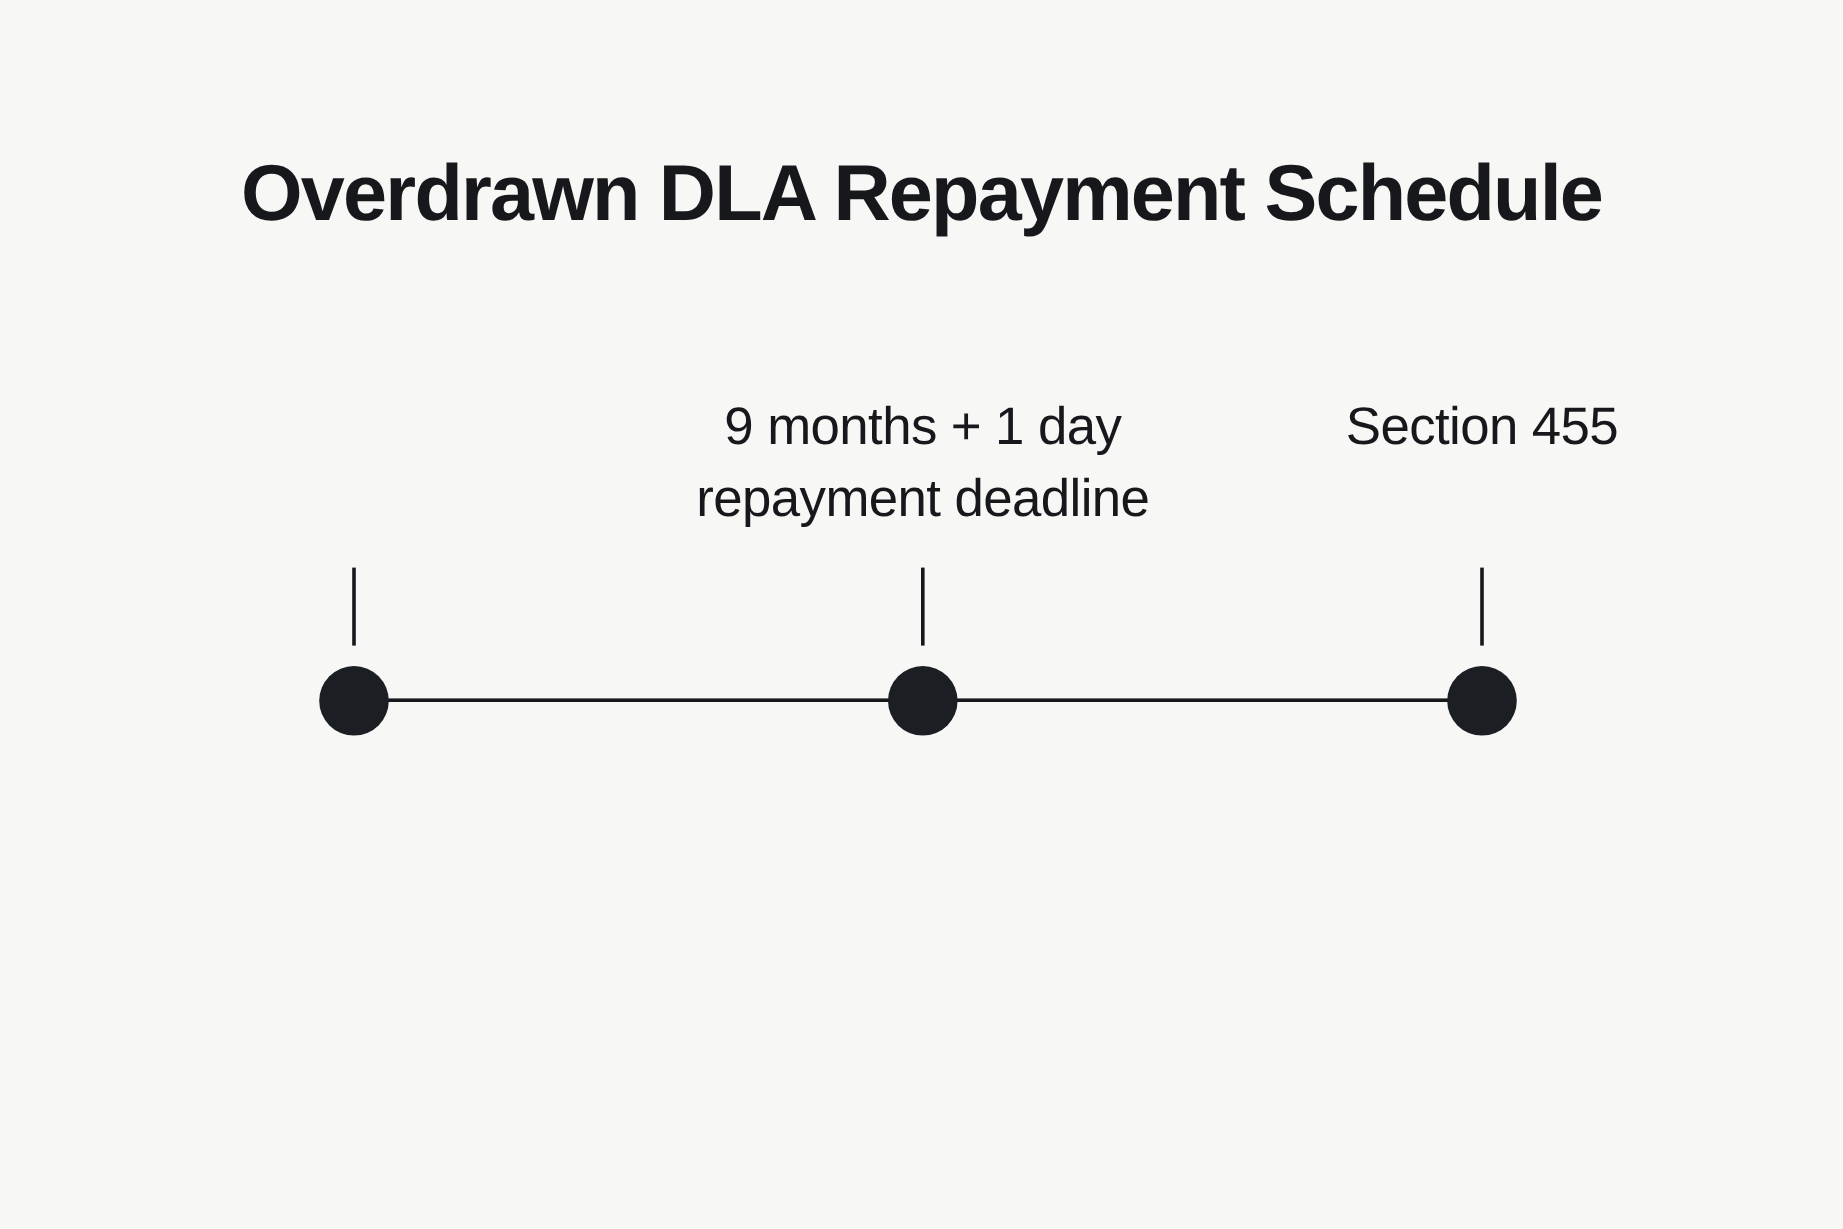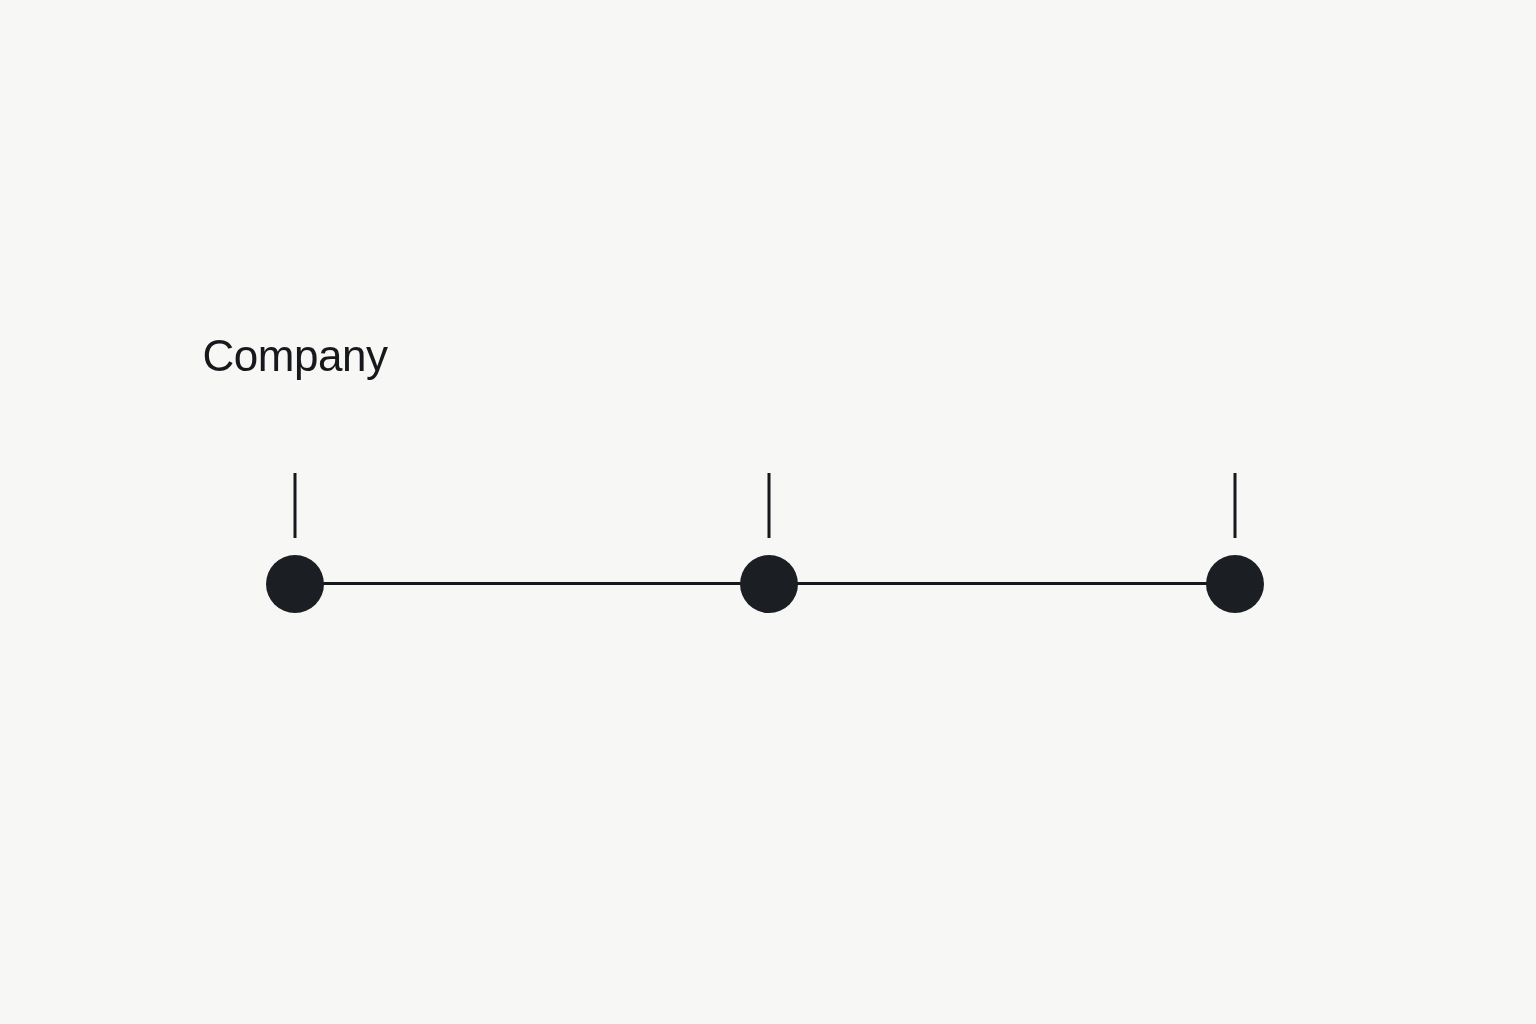--- a/index.html
+++ b/index.html
@@ -73,27 +73,32 @@
   
   .m0 { left: 295px; }
   .m1 { left: 769px; }
   .m2 { left: 1235px; }
 </style>
 </head>
 <body>
 
 <div class="canvas">
 
+  <h1 class="title">Overdrawn DLA Repayment Schedule</h1>
 
   <div class="milestone-label m0">
-    <div>Company</div>
   </div>
 
+  <div class="milestone-label m1">
+    <div>9 months + 1 day</div>
+    <div>repayment deadline</div>
+  </div>
 
   <div class="milestone-label m2">
+    <div>Section 455</div>
   </div>
 
   <div class="tick m0"></div>
   <div class="tick m1"></div>
   <div class="tick m2"></div>
 
   <div class="axis-line" style="left: 295px; width: 940px;"></div>
 
   <div class="dot m0"></div>
   <div class="dot m1"></div>

